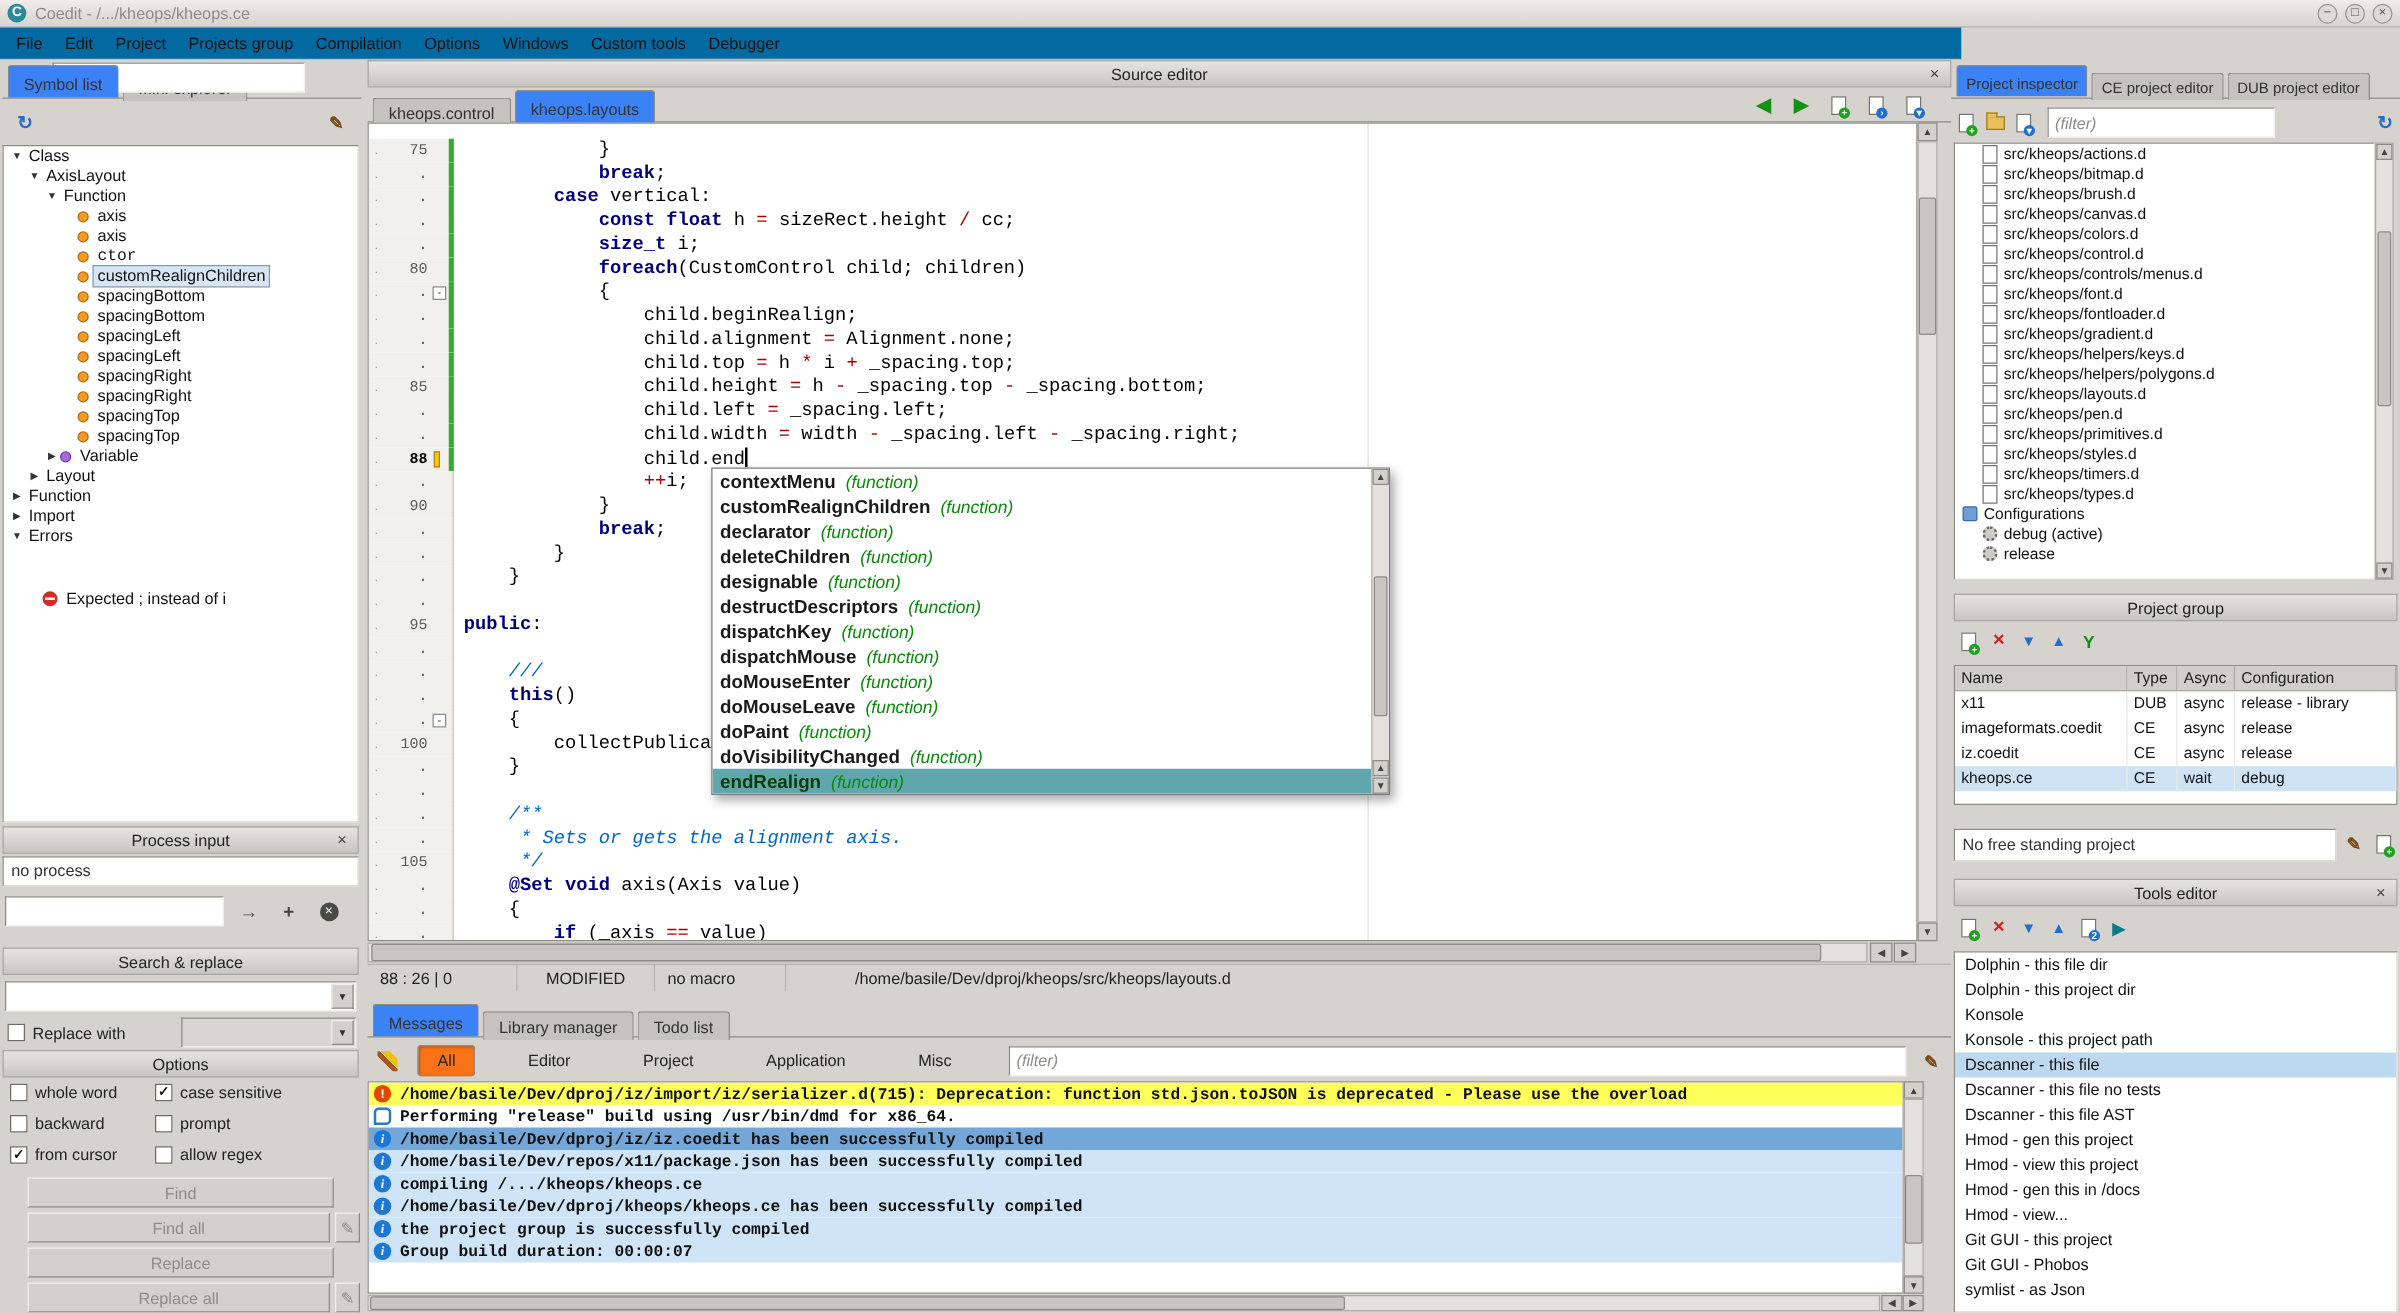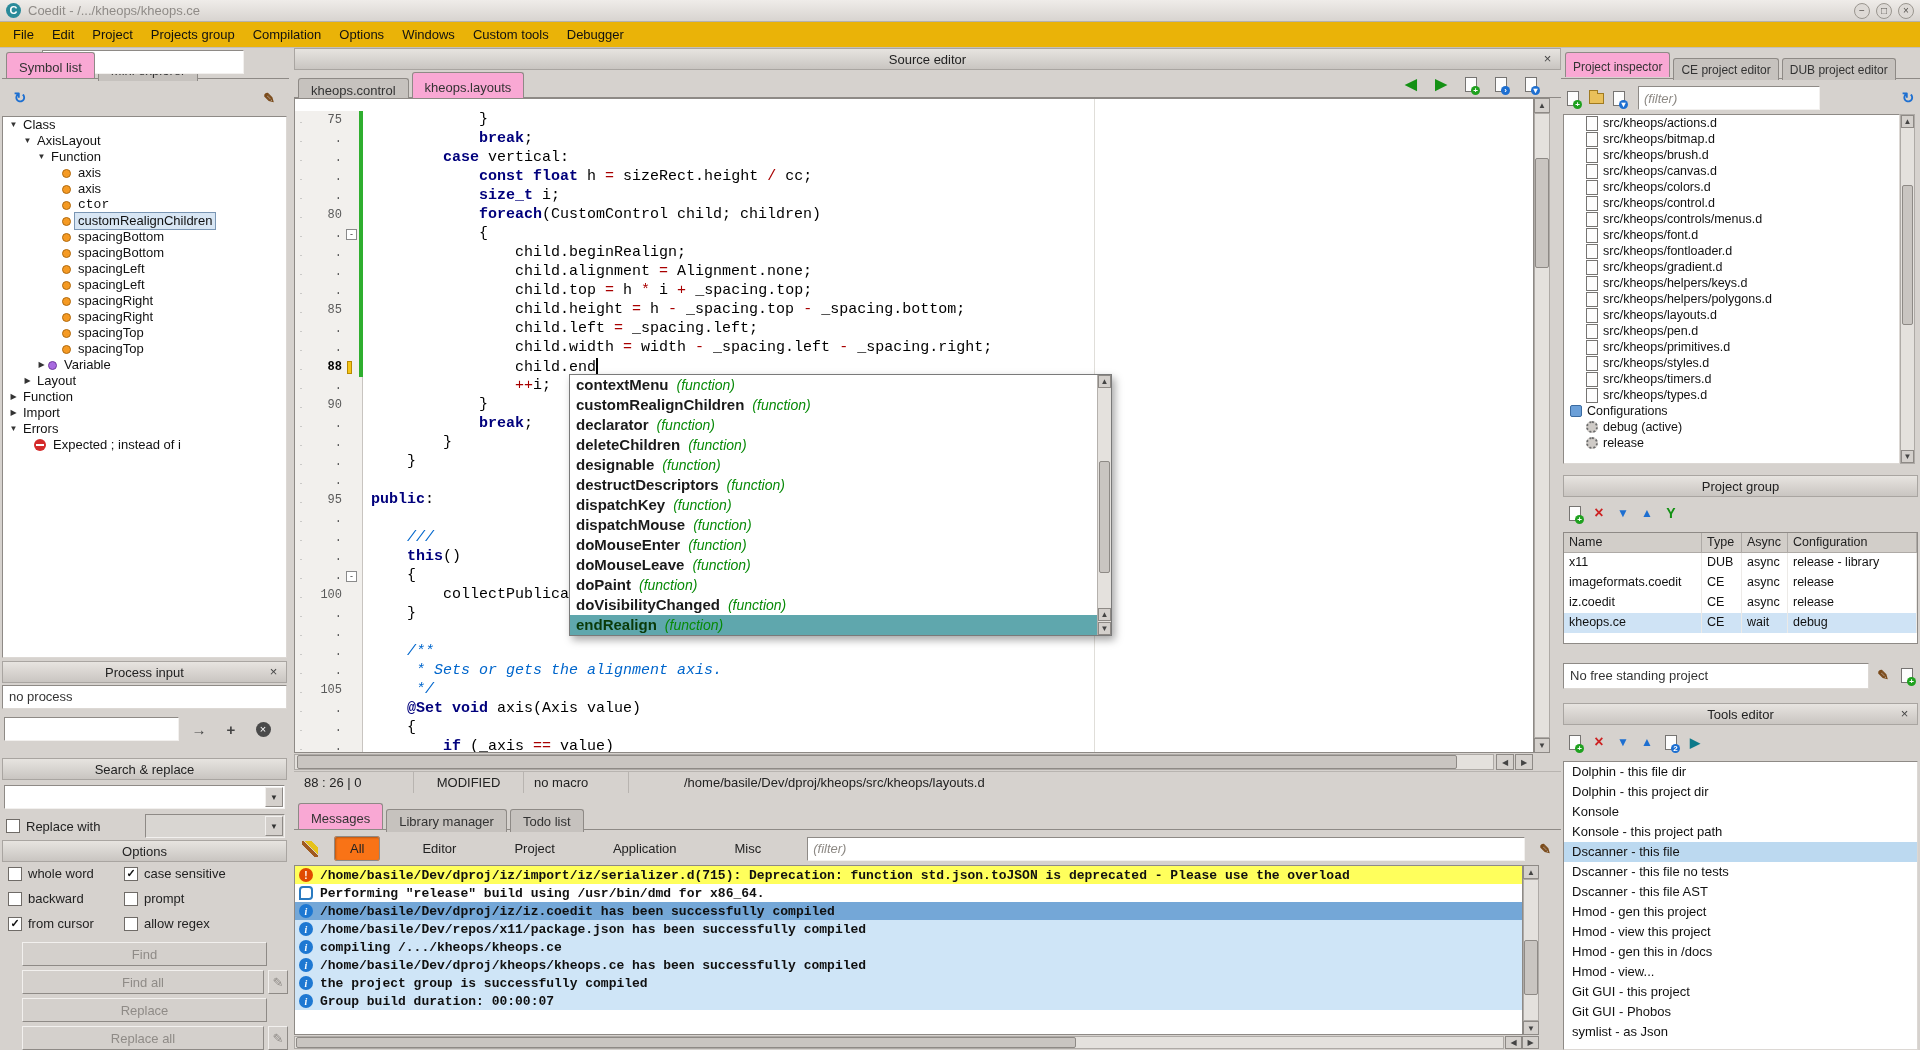--- a/index.html
+++ b/index.html
@@ -5,21 +5,21 @@
   *{margin:0;padding:0;box-sizing:border-box}
   html,body{width:1920px;height:1050px;overflow:hidden}
   body{position:relative;background:#d6d2ce;font-family:"Liberation Sans",sans-serif;font-size:13px;color:#1a1a1a;-webkit-font-smoothing:antialiased}
 
   
   .hdr{height:22px;background:linear-gradient(#e7e4e0,#c9c5c1);border:1px solid #a9a5a1;display:flex;align-items:center;justify-content:center;color:#222;position:relative;font-size:13px}
   .hdr .x{position:absolute;right:5px;top:3px;width:15px;height:15px;line-height:13px;text-align:center;color:#444;font-size:13px;cursor:default}
   .wbox{background:#fff;border:1px solid #8e8a86;border-right-color:#dcd8d4;border-bottom-color:#dcd8d4}
   .btn{background:#d4d0cc;border:1px solid;border-color:#f2f0ee #8e8a86 #8e8a86 #f2f0ee;color:#8f8b87;text-align:center;font-size:13px;display:flex;align-items:center;justify-content:center}
   .tab{display:inline-block;padding:4px 12px 3px;border:1px solid #8e8a86;border-bottom:none;background:#c6c2be;margin-right:3px;border-radius:3px 3px 0 0;position:relative;top:3px;color:#333;font-size:13px;white-space:nowrap}
-  .tab.active{background:#f9a8d4;top:0;padding-top:7px;z-index:2}
+  .tab.active{background:#3b82f6;top:0;padding-top:7px;z-index:2}
   .tabrow{border-bottom:1px solid #8e8a86;padding-left:4px;white-space:nowrap}
   input[type=text]{border:1px solid;border-color:#8e8a86 #f2f0ee #f2f0ee #8e8a86;background:#fff;height:24px;font-family:"Liberation Sans",sans-serif;font-size:13px;padding:0 5px;color:#222}
   input::placeholder{color:#8d8984;font-style:italic}
   .combo{background:#fff;border:1px solid;border-color:#8e8a86 #f2f0ee #f2f0ee #8e8a86;position:relative;height:24px}
   .combo .dd{position:absolute;right:1px;top:1px;bottom:1px;width:18px;background:#d4d0cc;border:1px solid;border-color:#f2f0ee #8e8a86 #8e8a86 #f2f0ee;display:flex;align-items:center;justify-content:center;font-size:8px;color:#333}
   .combo.disabled{background:#d9d6d2}
   .fl-ico{display:inline-flex;width:20px;height:20px;align-items:center;justify-content:center;vertical-align:middle}
   .mini-page{width:12px;height:15px;background:#fdfdfd;border:1px solid #767472;position:relative;display:inline-block}
   .mini-page .mk{position:absolute;right:-4px;bottom:-4px;width:9px;height:9px;border-radius:50%;font-size:8px;line-height:9px;text-align:center;color:#fff;font-weight:bold}
   .mk.g{background:#1fa11f}.mk.b{background:#1d6fd1}
@@ -33,21 +33,21 @@
   .sb-track{background:#e4e1dd;border:1px solid #aeaaa6;position:absolute}
   .sb-thumb{background:#c9c5c1;border:1px solid #8e8a86;border-radius:2px;position:absolute}
   .sb-btn{background:#d4d0cc;border:1px solid #8e8a86;font-size:8px;color:#444;display:flex;align-items:center;justify-content:center;position:absolute}
 
   
   #titlebar{position:absolute;left:0;top:0;width:1920px;height:22px;background:linear-gradient(#efece9,#d8d4d0);border-bottom:1px solid #b5b1ad;display:flex;align-items:center;padding:0 6px}
   #titlebar .app-ico{width:15px;height:15px;border-radius:50%;background:#2a8a9a;color:#fff;font-size:11px;font-weight:bold;text-align:center;line-height:15px;margin-right:7px}
   #titlebar .title{color:#8f8b87;font-size:13px}
   #titlebar .winbtns{margin-left:auto;display:flex;gap:6px}
   .wbtn{width:16px;height:16px;border-radius:50%;border:1px solid #9a968f;color:#55524e;font-size:10px;line-height:14px;text-align:center;background:#dedad6}
-  #menubar{position:absolute;left:0;top:22px;width:1920px;height:26px;background:#eab308;border-bottom:1px solid #c2beba;display:flex;align-items:center;padding-left:4px}
+  #menubar{position:absolute;left:0;top:22px;width:1569px;height:26px;background:#0369a1;border-bottom:1px solid #c2beba;display:flex;align-items:center;padding-left:4px}
   .menu-item{padding:4px 9px;color:#111;font-size:13px}
 
   
   #left-panel{position:absolute;left:0;top:48px;width:289px;height:1002px}
   #lp-tabs{position:absolute;left:2px;top:4px;height:27px;width:287px}
   #lp-toolbar{position:absolute;left:2px;top:36px;width:285px;height:28px;display:flex;align-items:center}
   #lp-filter{position:absolute;left:42px;top:2px;width:202px}
   #symbol-tree{position:absolute;left:2px;top:68px;width:285px;height:542px;overflow:hidden}
   .tree-row{height:16px;line-height:16px;display:flex;align-items:center;white-space:nowrap;font-size:13px;color:#111}
   .tree-row .arrow{width:13px;font-size:8px;color:#333;text-align:center;flex:0 0 13px}
@@ -278,21 +278,21 @@
         <span class="lbl">Function</span>
       </div>
       <div class="tree-row" style="padding-left: 4px;">
         <span class="arrow">▶</span>
         <span class="lbl">Import</span>
       </div>
       <div class="tree-row" style="padding-left: 4px;">
         <span class="arrow">▼</span>
         <span class="lbl">Errors</span>
       </div>
-      <div class="tree-row" style="padding-left: 18px;">
+      <div class="tree-row" style="padding-left: 18px; margin-top: 34px;">
         <span class="arrow"></span>
         <span class="dot-error"></span>
         <span class="lbl">Expected ; instead of i</span>
       </div>
     </div>
 
   <div id="pi-hdr" class="hdr">
     <span>Process input</span>
     <span class="x">×</span>
   </div>

